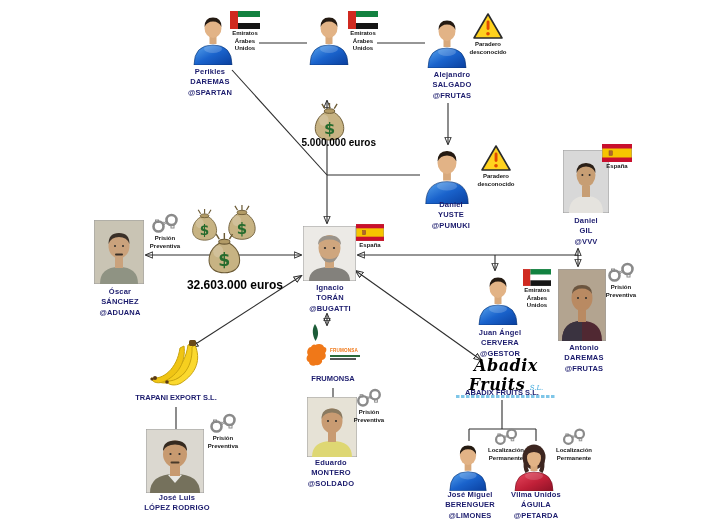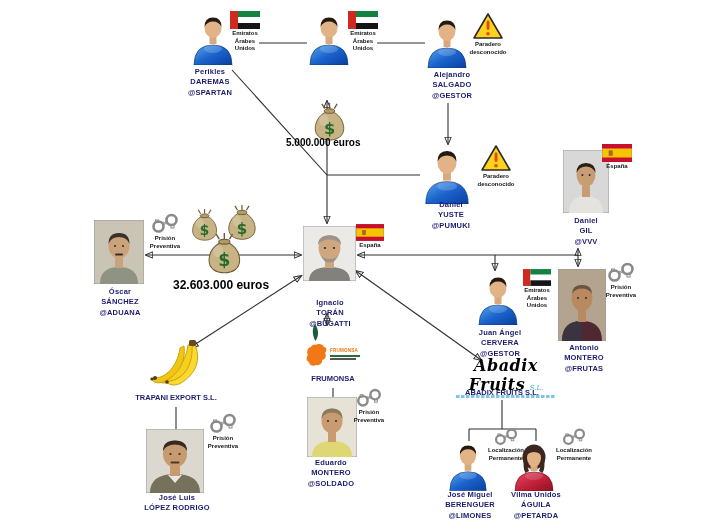--- a/index.html
+++ b/index.html
@@ -7,21 +7,21 @@
   #canvas{position:relative;width:727px;height:531px;background:#fff;
           font-family:"Liberation Sans",sans-serif;overflow:hidden;}
   .wires{position:absolute;left:0;top:0;z-index:1;}
   .wires line,.wires path{stroke:#2e2e2e;stroke-width:1.1;fill:none;}
   .node{position:absolute;z-index:2;}
   .badge{position:absolute;z-index:3;display:flex;flex-direction:column;align-items:center;gap:1px;}
   .person-label{position:absolute;z-index:3;width:96px;font-weight:bold;font-size:7.5px;
                 line-height:1.38;color:#1b1b6d;text-align:center;white-space:pre-line;letter-spacing:.2px;}
   .ann-label{font-weight:bold;font-size:6px;line-height:1.25;color:#141414;text-align:center;white-space:pre-line;}
   .company-label{position:absolute;z-index:3;font-weight:bold;font-size:7.5px;color:#1b1b6d;text-align:center;}
-  .money-label{position:absolute;z-index:3;font-weight:bold;color:#000;text-align:left;font-size:10px;}
+  .money-label{position:absolute;z-index:3;font-weight:bold;color:#000;text-align:right;font-size:10px;}
   .money-label.big{font-size:12px;}
   .abadix-logo{position:absolute;z-index:2;width:112px;text-align:center;}
   .abadix-script{font-family:"DejaVu Serif",serif;font-style:italic;font-weight:bold;
                  font-size:16px;color:#000000;letter-spacing:.5px;}
   .abadix-sl{font-family:"DejaVu Serif",serif;font-style:italic;font-size:7px;color:#3fa9dc;}
   .abadix-tagline{margin:1px auto 0;width:100px;height:3px;
                   background:repeating-linear-gradient(90deg,#7ec6e8 0,#7ec6e8 3px,#fff 4px,#fff 5px);}
   .frum-text{font-weight:bold;font-size:4.6px;color:#f07818;letter-spacing:.2px;}
   .strip{height:2px;margin-top:1.5px;}
 </style>
@@ -168,21 +168,21 @@
   </div>
   <div class="badge" style="left:464px;top:12px;width:48px">
     <svg width="32" height="28" viewBox="0 0 32 28">
         <use href="#sym-warning"></use>
       </svg>
     <div class="ann-label">Paradero
 desconocido</div>
   </div>
   <div class="person-label" style="left:404px;top:70px">Alejandro
 SALGADO
-@GESTOR</div>
+@FRUTAS</div>
 
   <div class="node" style="left:313px;top:103px">
     <svg width="33" height="38" viewBox="0 0 34 40">
         <use href="#sym-bag"></use>
       </svg>
   </div>
   <div class="money-label" style="left:286px;top:137px;width:90px">5.000.000 euros</div>
 
   <div class="node" style="left:421px;top:146px">
     <svg width="52" height="58" viewBox="0 0 46 52">
@@ -264,21 +264,21 @@
       <circle cx="22" cy="22" r="1.1" fill="#2a2a2a"></circle>
         <circle cx="31" cy="22" r="1.1" fill="#2a2a2a"></circle>
     </svg>
   </div>
   <div class="badge" style="left:351px;top:224px;width:38px">
     <svg width="28" height="17" viewBox="0 0 30 18">
         <use href="#sym-flag-es"></use>
       </svg>
     <div class="ann-label">España</div>
   </div>
-  <div class="person-label" style="left:282px;top:298px">Ignacio
+  <div class="person-label" style="left:282px;top:283px">Ignacio
 TORÁN
 @BUGATTI</div>
 
   <div class="node" style="left:475px;top:273px">
     <svg width="46" height="52" viewBox="0 0 46 52">
         <use href="#sym-male"></use>
       </svg>
   </div>
   <div class="badge" style="left:516px;top:269px;width:42px">
     <svg width="28" height="17" viewBox="0 0 30 18">
@@ -305,21 +305,21 @@
     </svg>
   </div>
   <div class="badge" style="left:596px;top:261px;width:50px">
     <svg width="30" height="22" viewBox="0 0 30 22">
         <use href="#sym-cuffs"></use>
       </svg>
     <div class="ann-label">Prisión
 Preventiva</div>
   </div>
   <div class="person-label" style="left:536px;top:343px">Antonio
-MONTERO
+DAREMAS
 @FRUTAS</div>
 
   <div class="node" style="left:148px;top:339px">
     <svg width="66" height="52" viewBox="0 0 66 52">
       <path d="M44,4 C48,20 41,36 22,43 C15,45.5 8,43 7,39 C21,41 37,29 40,6 Z" fill="#f6cf1f" stroke="#c9a40e" stroke-width="1"></path>
       <path d="M36,7 C38,22 31,36 15,43 C9,45 4,43 3,39 C15,41 29,30 32,9 Z" fill="#f0c514" stroke="#c9a40e" stroke-width="1"></path>
       <path d="M47,6 C53,20 49,34 33,44 C27,47.5 20,46 18,42 C31,43 45,31 44,8 Z" fill="#fbd92e" stroke="#c9a40e" stroke-width="1"></path>
       <rect x="41" y="1" width="7" height="6" rx="1.5" fill="#6a4a1a"></rect>
       <circle cx="7" cy="39" r="2" fill="#5a3a14"></circle>
         <circle cx="4" cy="40" r="1.6" fill="#5a3a14"></circle>

